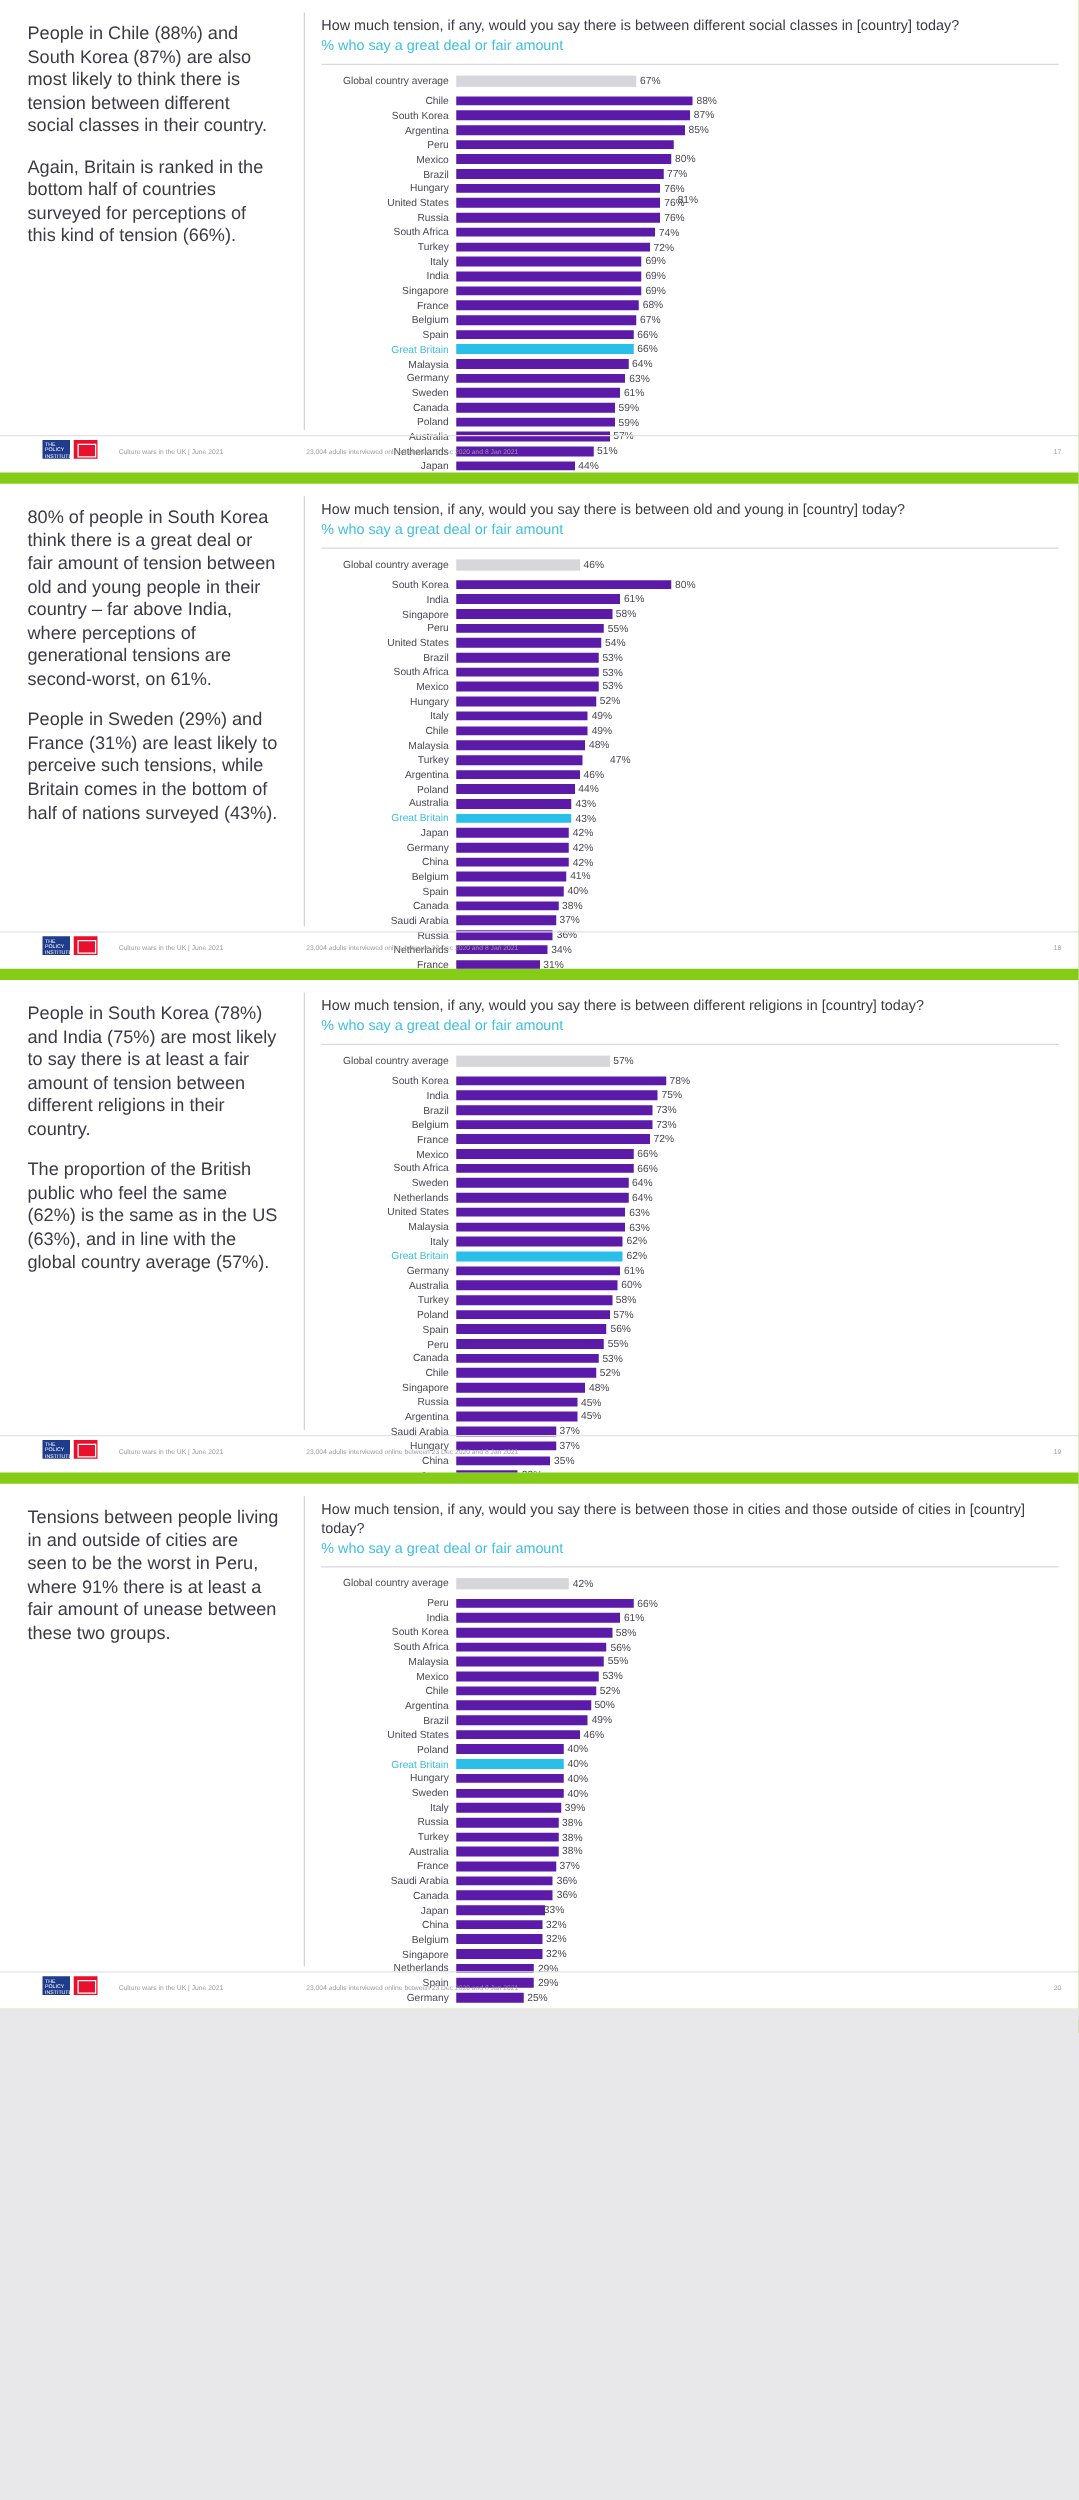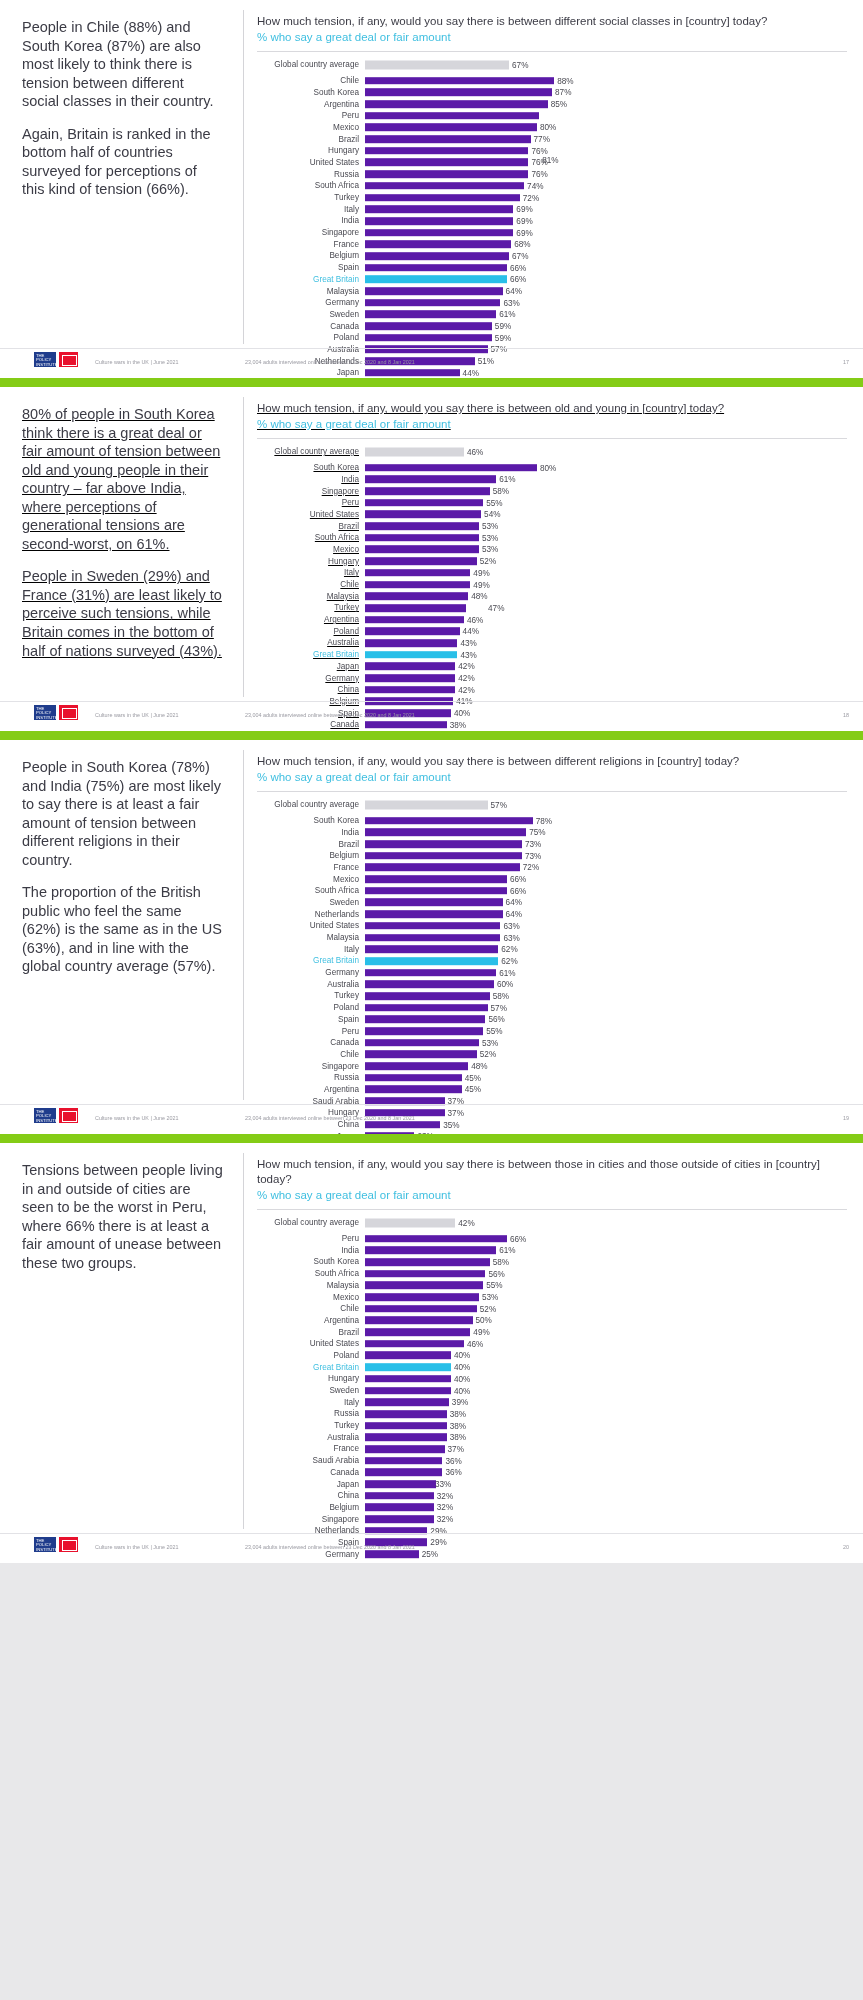--- a/index.html
+++ b/index.html
@@ -388,21 +388,21 @@
         <div class="foot-rule"></div>
         <div class="logo-wrap">
           <div class="logo-a">THE POLICY INSTITUTE</div>
           <div class="logo-b"></div>
         </div>
         <div class="foot-left">Culture wars in the UK | June 2021</div>
         <div class="foot-mid">23,004 adults interviewed online between 23 Dec 2020 and 8 Jan 2021</div>
         <div class="foot-page">17</div>
       </div>
     </div>
-    <div class="slide" style="height: 344px; text-decoration: underline;">
+    <div class="slide" style="height: 388px;">
       <div class="divider"></div>
       <div class="slide-inner">
         <div class="left-col">
           <p>80% of people in South Korea think there is a great deal or fair amount of tension between old and young people in their country – far above India, where perceptions of generational tensions are second-worst, on 61%.</p>
           <p>People in Sweden (29%) and France (31%) are least likely to perceive such tensions, while Britain comes in the bottom of half of nations surveyed (43%).</p>
         </div>
         <div class="right-col">
           <div class="q-title">How much tension, if any, would you say there is between old and young in [country] today?</div>
           <div class="q-sub">% who say a great deal or fair amount</div>
           <div class="rule"></div>
@@ -843,21 +843,21 @@
         </div>
         <div class="foot-left">Culture wars in the UK | June 2021</div>
         <div class="foot-mid">23,004 adults interviewed online between 23 Dec 2020 and 8 Jan 2021</div>
         <div class="foot-page">19</div>
       </div>
     </div>
     <div class="slide" style="height: 420px;">
       <div class="divider"></div>
       <div class="slide-inner">
         <div class="left-col">
-          <p>Tensions between people living in and outside of cities are seen to be the worst in Peru, where 66% there is at least a fair amount of unease between these two groups.</p>
+          <p>Tensions between people living in and outside of cities are seen to be the worst in Peru, where 91% there is at least a fair amount of unease between these two groups.</p>
         </div>
         <div class="right-col">
           <div class="q-title">How much tension, if any, would you say there is between those in cities and those outside of cities in [country] today?</div>
           <div class="q-sub">% who say a great deal or fair amount</div>
           <div class="rule"></div>
           <div class="chart">
             <div class="row avg">
               <div class="lbl avgl">Global country average</div>
               <div class="bar-area">
                 <div class="bar" style="width: 90.3px;"></div>

